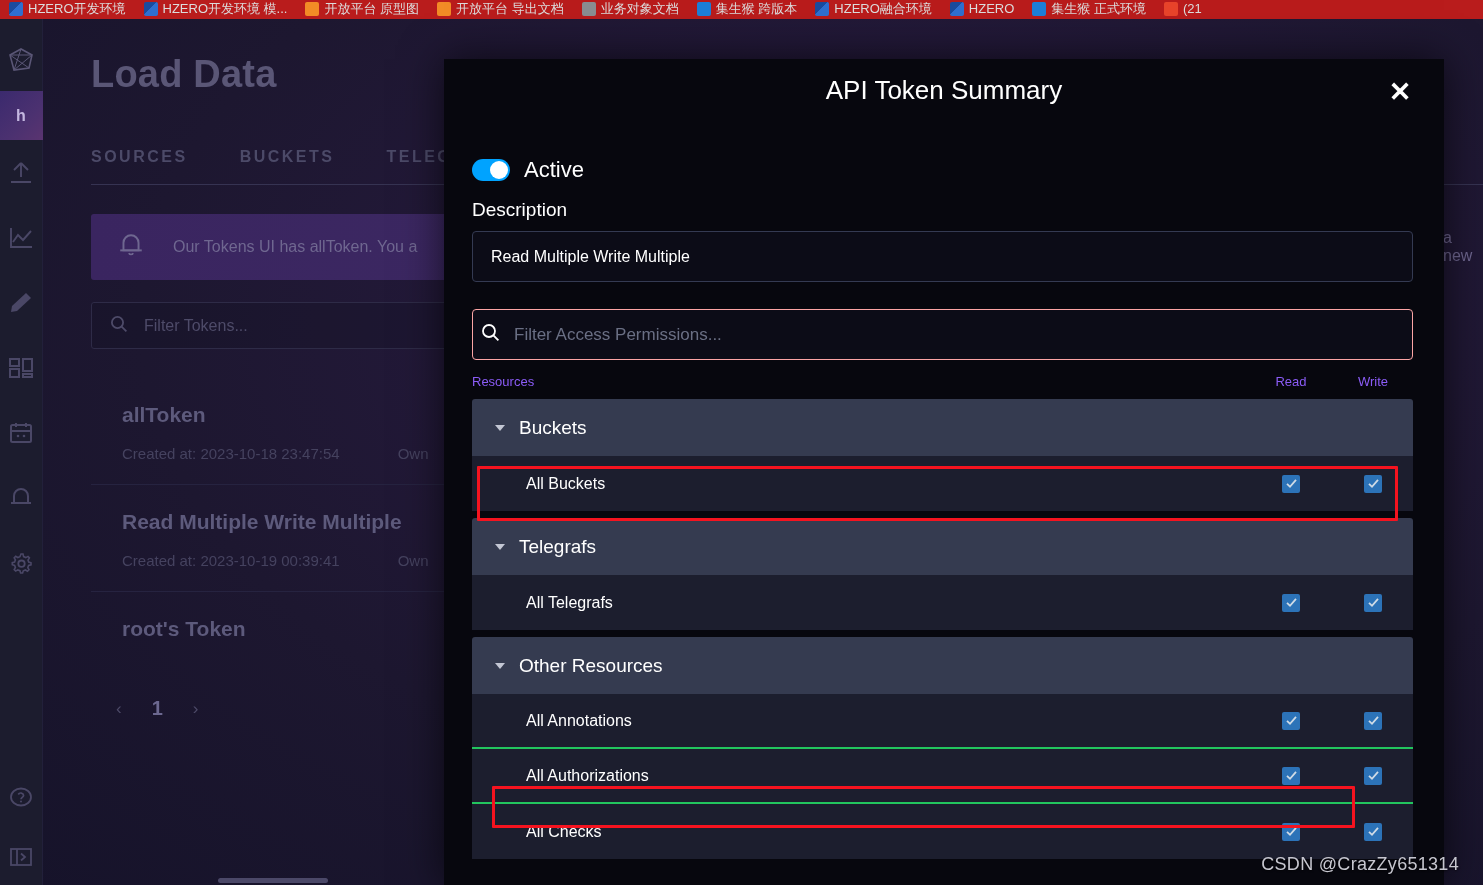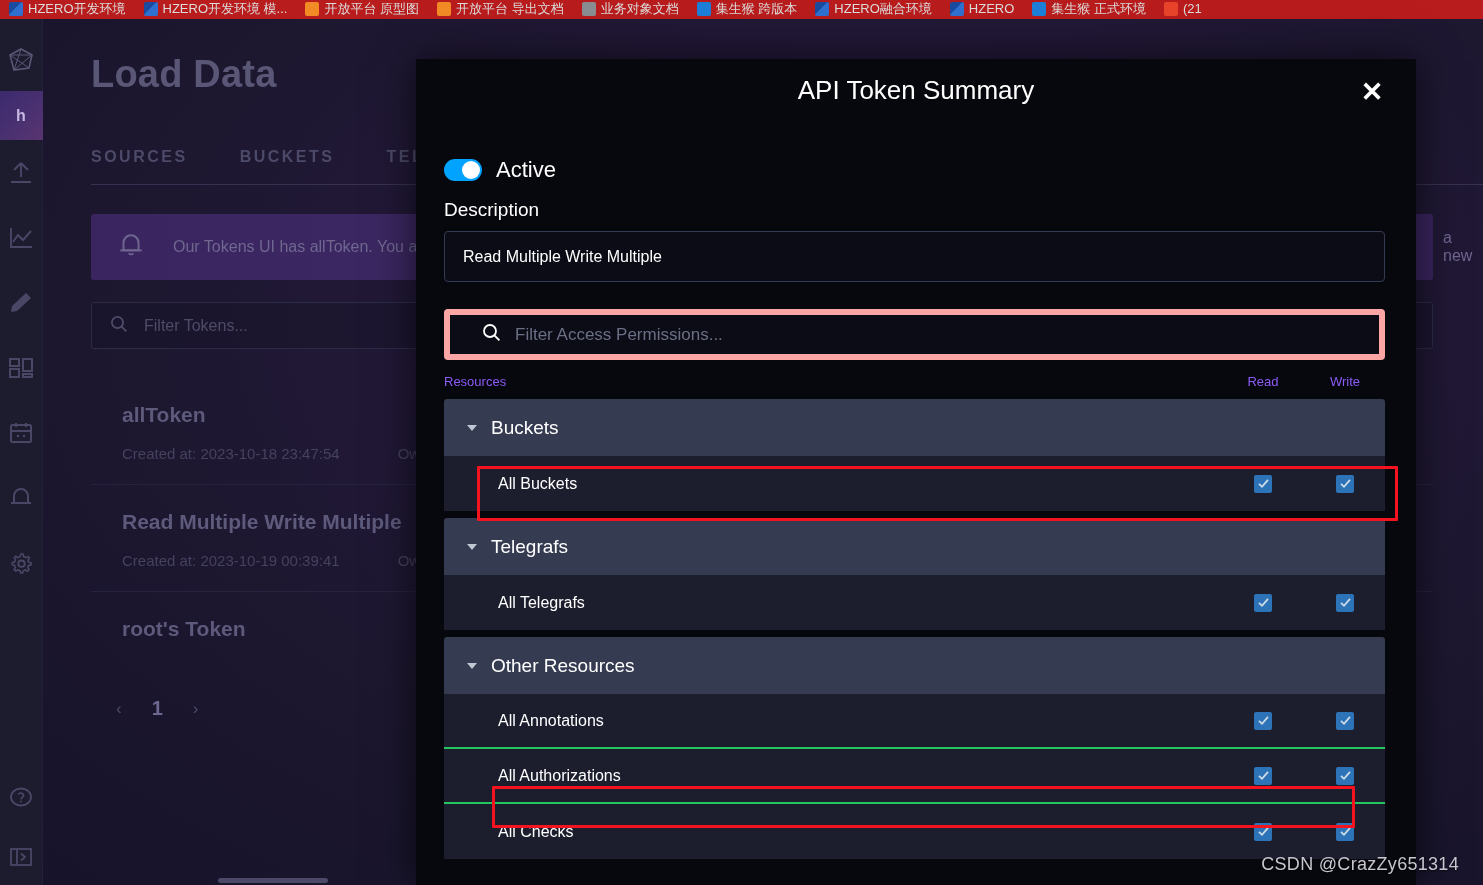--- a/index.html
+++ b/index.html
@@ -88,21 +88,21 @@
   .tok-row:first-child { border-top: none; }
   .tok-name { color: #5d5a7c; font-size: 21px; font-weight: bold; }
   .tok-meta { margin-top: 18px; display: flex; gap: 58px; color: #45425f; font-size: 15px; }
   .pager { margin-top: 16px; display: flex; align-items: center; gap: 30px; padding-left: 25px; color: #5a5676; }
   .pager .arrow { font-size: 17px; color: #4d4a68; }
   .pager .pgnum { font-size: 20px; font-weight: bold; color: #6c6890; }
   .hscroll { position: absolute; left: 175px; bottom: 2px; width: 110px; height: 5px; background: #4b4868; border-radius: 3px; }
 
   
   .modal {
-    position: absolute; left: 416px; top: 59px;
+    position: absolute; left: 444px; top: 59px;
     width: 1000px; height: 826px;
     background: #07070e;
     box-shadow: 0 0 40px rgba(0,0,0,0.65);
     overflow: hidden;
   }
   .modal-header {
     position: relative; height: 62px;
     display: flex; align-items: center; justify-content: center;
   }
   .modal-title { color: #ffffff; font-size: 26px; }
@@ -127,22 +127,22 @@
 
   .field-label { margin-top: 16px; color: #ffffff; font-size: 19px; }
   .text-input {
     margin-top: 10px; width: 941px; height: 51px;
     background: #0c0c17; border: 1px solid #343a52; border-radius: 4px;
     display: flex; align-items: center; padding: 0 18px;
     color: #ffffff; font-size: 16px;
   }
   .search-input {
     margin-top: 27px; width: 941px; height: 51px;
-    background: #0c0c17; border: 6px solid #fca5a5; border-radius: 4px;
-    display: flex; align-items: center; gap: 14px; padding: 0 32px;
+    background: #0c0c17; border: 1px solid #fca5a5; border-radius: 4px;
+    display: flex; align-items: center; gap: 14px; padding: 0 8px;
   }
   .search-input .ph { color: #6a6f84; font-size: 17px; }
 
   .col-head {
     margin-top: 10px; width: 941px; height: 22px;
     display: flex; align-items: center;
     color: #8b5cf6; font-size: 13px;
   }
   .col-head .resources { flex: 1 1 auto; }
   .col-head .read  { width: 84px; text-align: center; }

